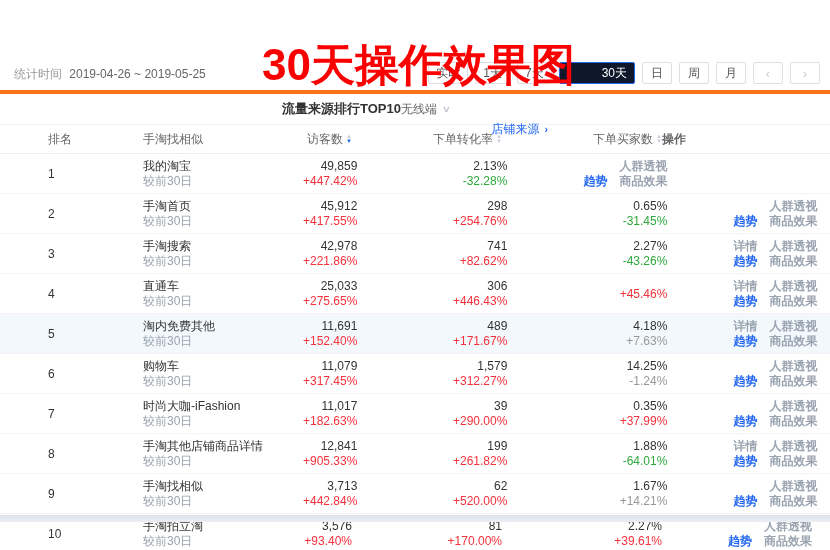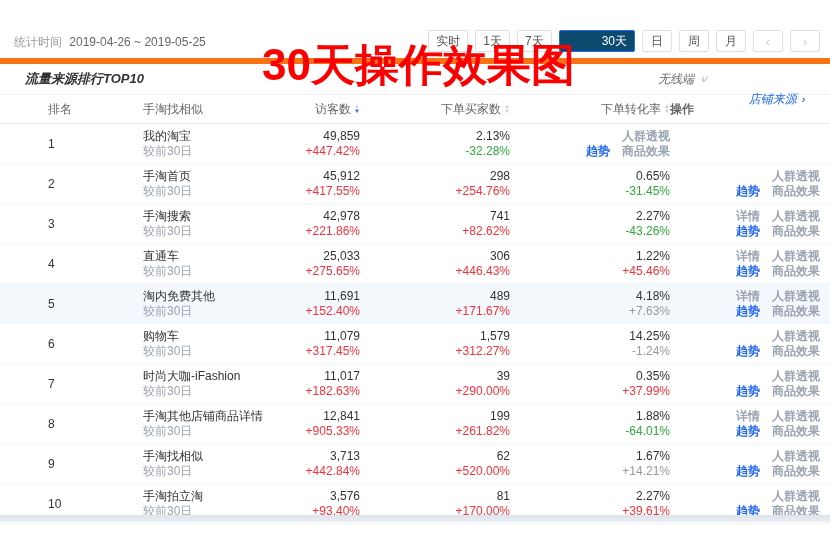--- a/index.html
+++ b/index.html
@@ -2,48 +2,48 @@
 <html><head>
 <meta charset="utf-8">
 <style>
   html,body{margin:0;padding:0;}
   body{
     width:830px;height:550px;position:relative;overflow:hidden;
     background:#fff;font-family:"Liberation Sans",sans-serif;
     font-size:12px;color:#333;
   }
   
-  .topbar{position:relative;height:58px;border-bottom:6px solid #f97316;}
+  .topbar{position:relative;height:58px;border-bottom:4px solid #f97316;margin-top:32px;}
   .stat-time{position:absolute;left:14px;top:34px;color:#666;}
   .stat-time .lbl{color:#999;margin-right:4px;}
   .periods{position:absolute;right:10px;top:30px;display:flex;gap:7px;align-items:center;}
   .pgroup{display:flex;gap:7px;}
   .pbtn{
     height:22px;min-width:30px;padding:0 7px;box-sizing:border-box;
     border:1px solid #dcdfe6;background:#fff;color:#555;font-size:12px;
     border-radius:2px;display:flex;align-items:center;justify-content:center;
     font-family:"Liberation Sans",sans-serif;cursor:pointer;
   }
-  .pbtn.active{background:#0c4a6e;border-color:#2468f2;color:#fff;padding-left:42px;}
+  .pbtn.active{background:#0f172a;border-color:#2468f2;color:#fff;padding-left:42px;}
   .pbtn.nav{color:#c8cdd6;width:26px;padding:0;font-size:13px;}
   
   .overlay{
     position:absolute;left:262px;top:36px;z-index:10;pointer-events:none;
     font-size:44px;font-weight:bold;color:#fb0000;white-space:nowrap;
   }
   
-  .panel-head{height:30px;display:flex;align-items:center;justify-content:space-between;padding:0 25px;font-style:italic;}
+  .panel-head{height:30px;display:flex;align-items:center;justify-content:center;padding:0 25px;}
   .panel-title{font-weight:bold;font-size:13px;color:#333;}
   .panel-right{display:flex;align-items:center;gap:42px;}
   .terminal{display:flex;align-items:center;gap:6px;color:#666;cursor:pointer;}
   .chev-down{color:#b8bfca;font-size:9px;transform:scaleX(1.4);}
   .source-link{display:flex;align-items:center;gap:5px;color:#2468f2;cursor:pointer;margin-top:41px;}
   .chev-right{font-size:10px;font-weight:bold;}
   
-  .grid{display:grid;grid-template-columns:143px 160px 1fr 150px 160px 150px;padding-right:10px;}
+  .grid{display:grid;grid-template-columns:143px 160px 1fr 150px 160px 150px;padding-right:18px;}
   .thead{height:28px;align-items:center;color:#666;border-top:1px solid #f0f2f6;border-bottom:1px solid #e9ecf2;}
   .c-rank{padding-left:48px;}
   .c-num{text-align:right;}
   .c-ops{text-align:left;font-weight:bold;}
   .sort{display:inline-flex;flex-direction:column;font-size:6px;line-height:5px;color:#c9ced8;margin-left:3px;vertical-align:middle;}
   .sort .on{color:#2468f2;}
   .trow{height:39px;align-items:center;border-bottom:1px solid #f2f4f7;}
   .trow.hl{background:#f3f8fd;}
   .l1{line-height:15px;}
   .l2{line-height:14px;}
@@ -102,31 +102,31 @@
 <div class="grid thead">
   <div class="c-rank">排名</div>
   <div>手淘找相似</div>
   <div class="c-num">
     <span>访客数</span><span class="sort">
         <span>▲</span>
         <span class="on">▼</span>
       </span>
   </div>
   <div class="c-num">
+    <span>下单转化率</span><span class="sort">
+        <span>▲</span>
+        <span>▼</span>
+      </span>
+  </div>
+  <div class="c-num">
     <span>下单买家数</span><span class="sort">
         <span>▲</span>
         <span>▼</span>
       </span>
   </div>
-  <div class="c-num">
-    <span>下单转化率</span><span class="sort">
-        <span>▲</span>
-        <span>▼</span>
-      </span>
-  </div>
   <div class="c-ops">操作</div>
 </div>
 
 <div>
     <div class="grid trow">
     <div class="c-rank">1</div>
     <div>
       <div class="l1">我的淘宝</div>
       <div class="l2 sub">较前30日</div>
     </div>
@@ -215,21 +215,20 @@
     </div>
     <div class="c-num">
       <div class="l1">25,033</div>
       <div class="l2 chg-up">+275.65%</div>
     </div>
     <div class="c-num">
       <div class="l1">306</div>
       <div class="l2 chg-up">+446.43%</div>
     </div>
     <div class="c-num">
-      <div class="l1">1.22%</div>
       <div class="l2 chg-up">+45.46%</div>
     </div>
     <div class="c-ops">
       <div class="ops-line">
         <span class="ops-grey">详情</span>
         <span class="ops-grey">人群透视</span>
       </div>
       <div class="ops-line">
         <span class="ops-blue">趋势</span>
         <span class="ops-grey">商品效果</span>

